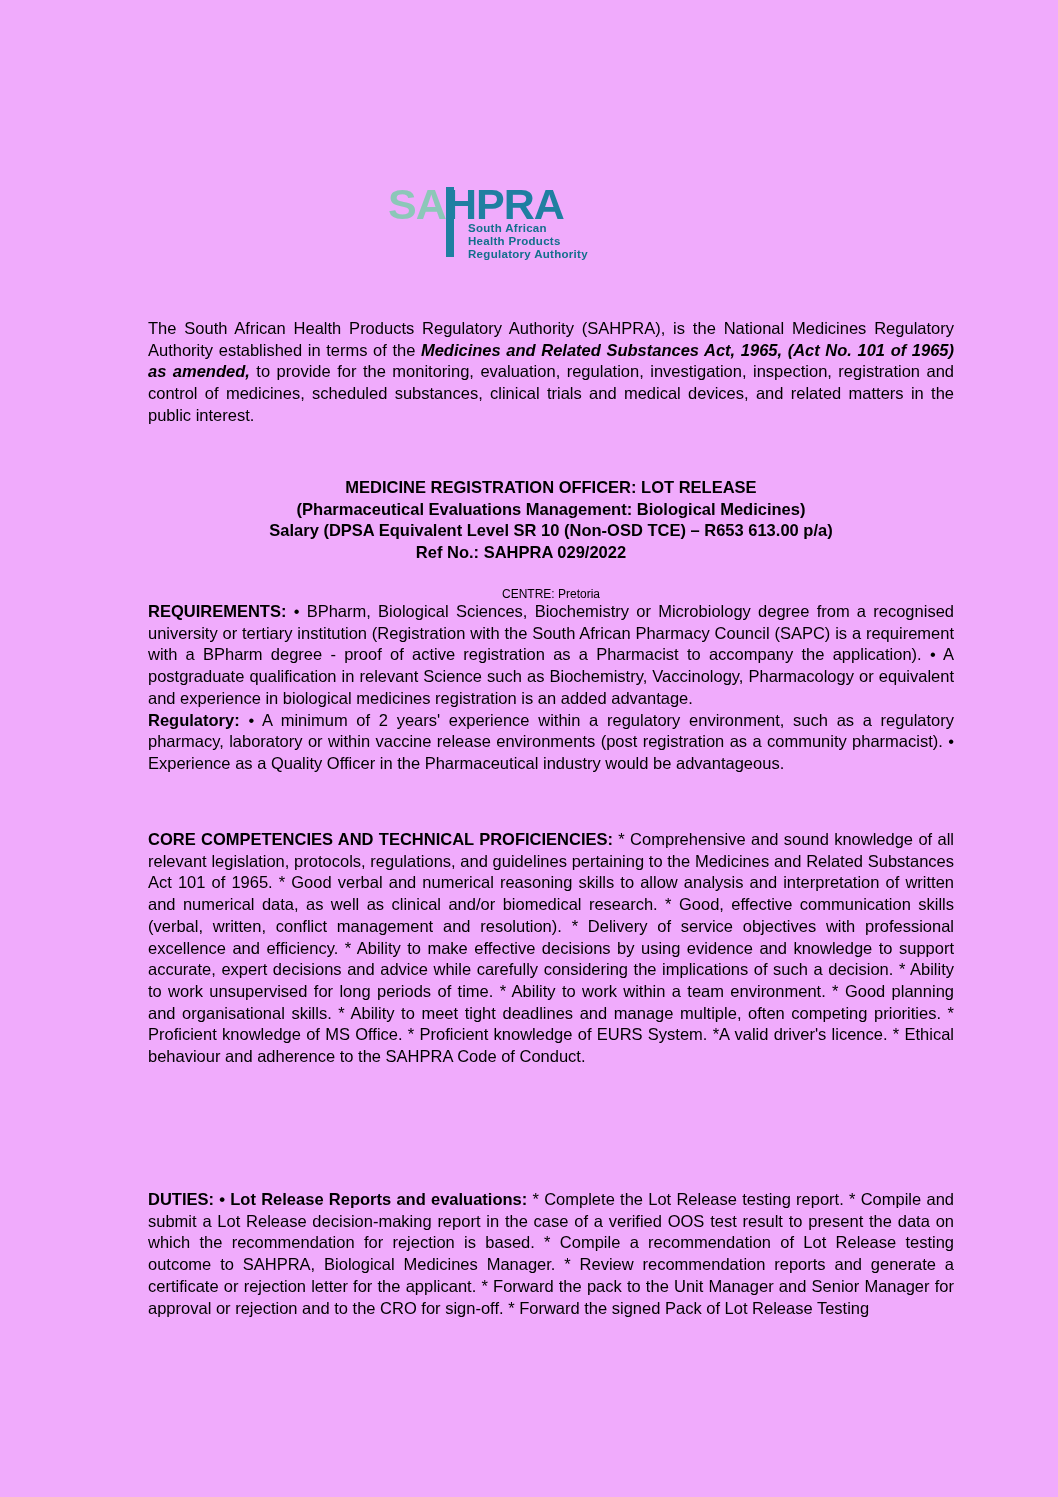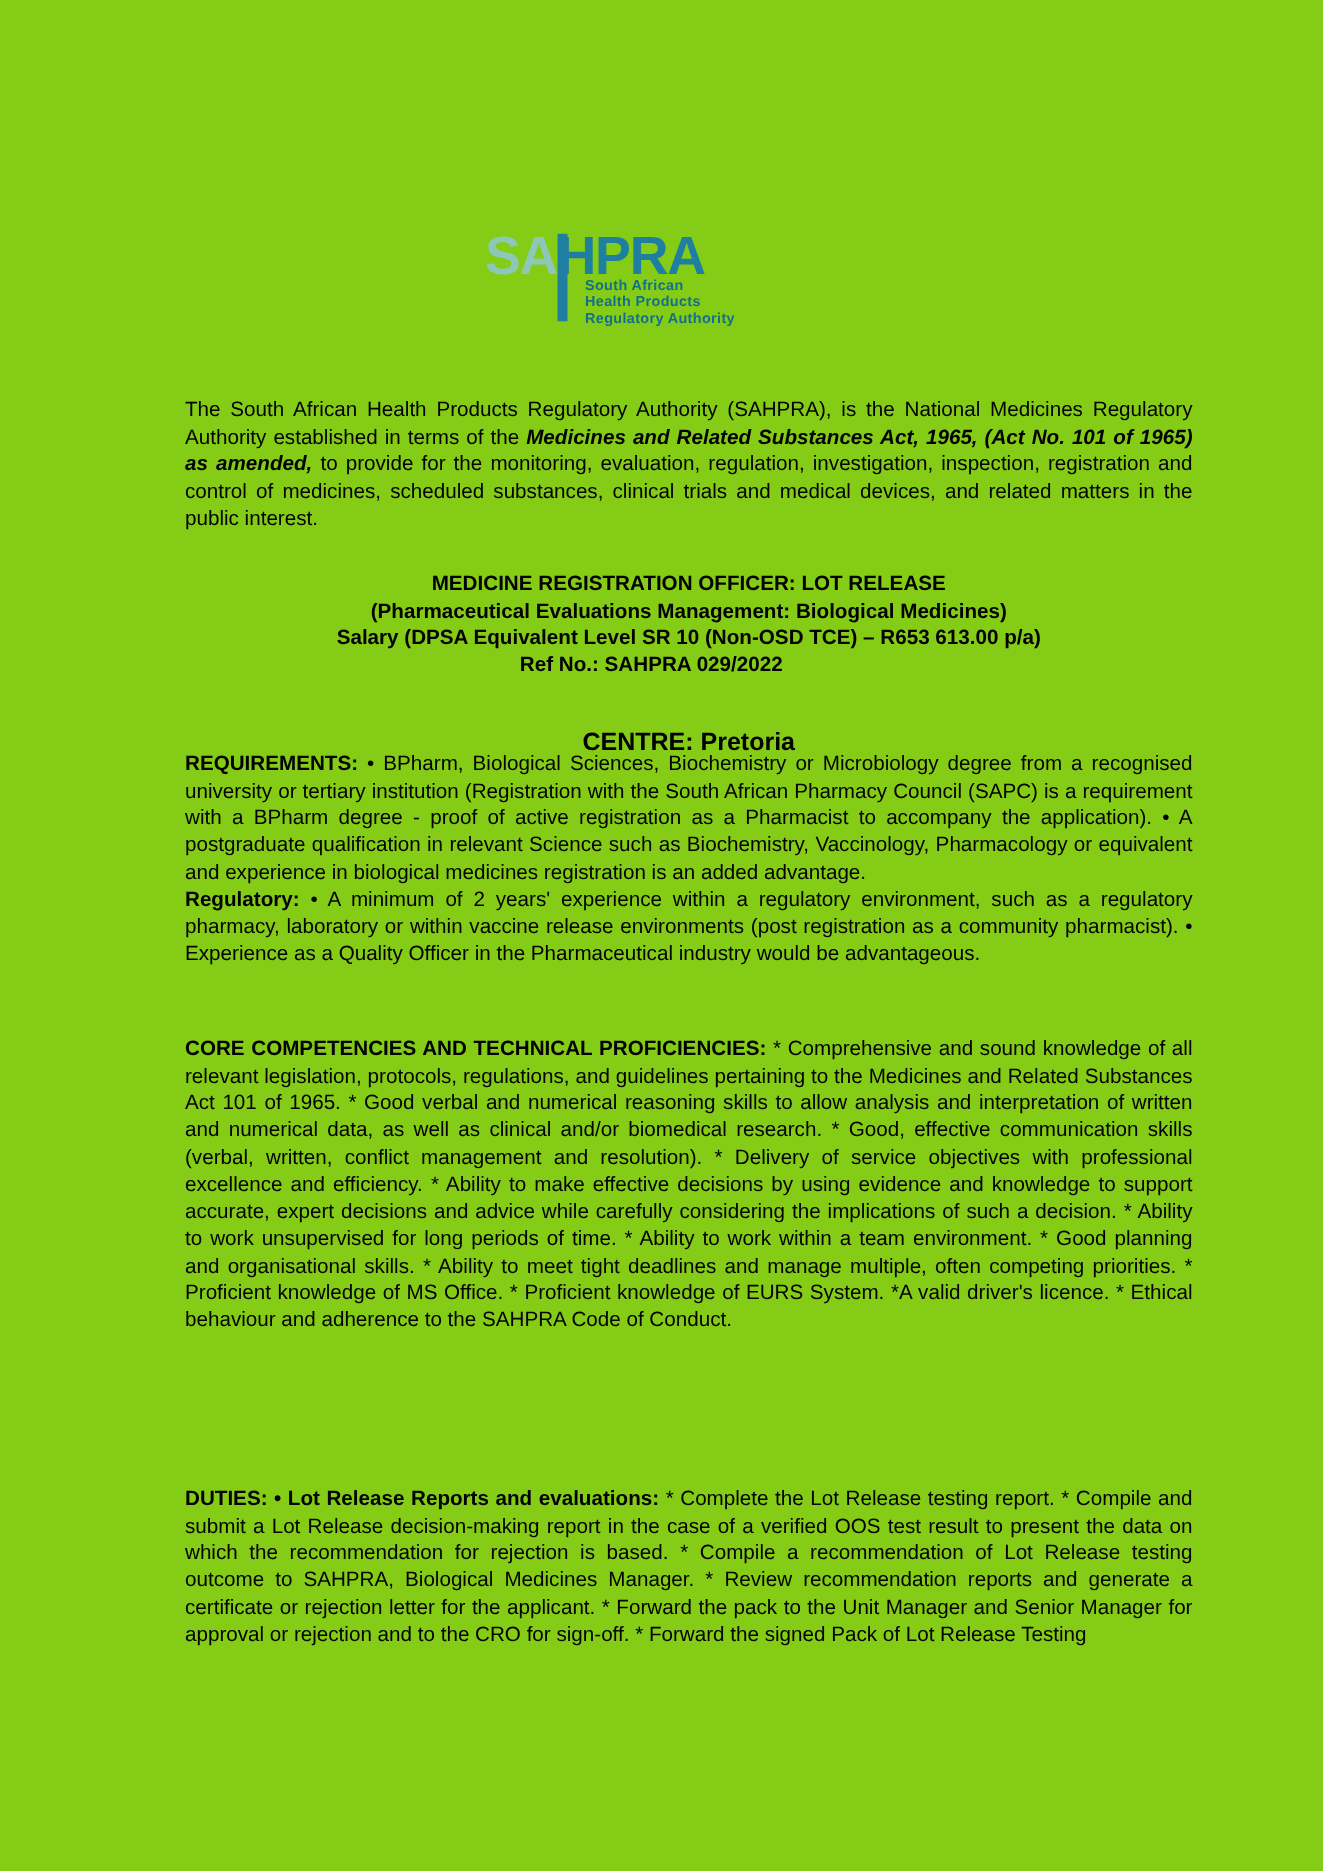--- a/index.html
+++ b/index.html
@@ -1,20 +1,20 @@
 <!DOCTYPE html>
 <html><head>
 <meta charset="utf-8">
 <style>
   html, body { margin: 0; padding: 0; background: #e8e8e8; }
   .page {
     position: relative;
     width: 1058px;
     height: 1497px;
-    background: #84cc16;
+    background: #f0abfc;
     font-family: "Liberation Sans", "DejaVu Sans", sans-serif;
     color: #000;
     overflow: hidden;
   }
 
   
   .logo-wrap { position: absolute; left: 388px; top: 183px; width: 210px; height: 82px; }
   .logo-big { font-family: "Liberation Sans", sans-serif; font-weight: bold; font-size: 43px; letter-spacing: -1px; }
   .logo-sa   { fill: #8cc7b8; }
   .logo-hpra { fill: #1f7fa1; }
@@ -26,25 +26,25 @@
   .para {
     margin: 0;
     font-size: 16.5px;
     line-height: 21.7px;
     text-align: justify;
   }
   .b  { font-weight: bold; }
   .bi { font-weight: bold; font-style: italic; }
 
   #intro-block   { top: 318px; }
-  #title-block   { top: 457px; text-align: center; }
+  #title-block   { top: 477px; text-align: center; }
   .title-line    { font-size: 16.5px; line-height: 21.7px; font-weight: bold; }
   .title-line.ref { transform: translateX(-30px); }
   #centre-block  { top: 584px; text-align: center; }
-  .centre-line   { font-size: 20px; line-height: 21.7px; font-weight: bold; }
+  .centre-line   { font-size: 12px; line-height: 21.7px; font-weight: normal; }
   #reqexp-block  { top: 601px; }
   #core-block    { top: 829px; }
   #duties-block  { top: 1189px; }
 </style>
 </head>
 <body>
 
 <div class="page">
 
   <div class="logo-wrap">

